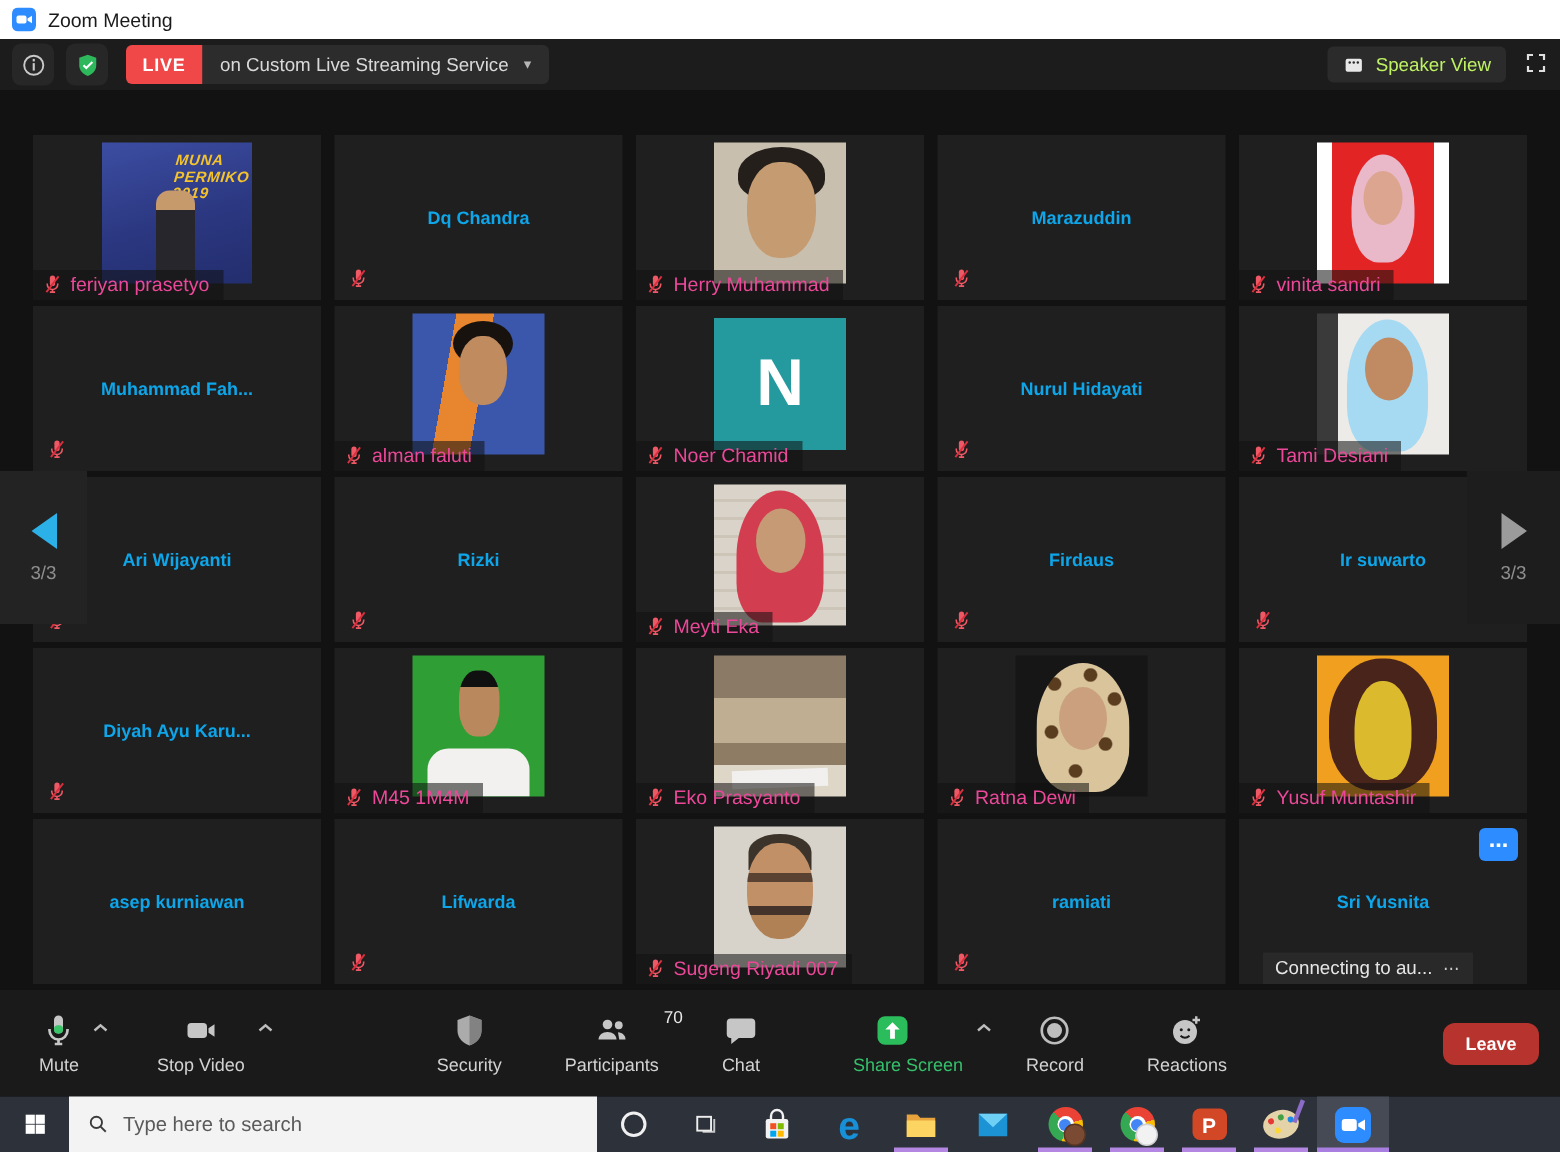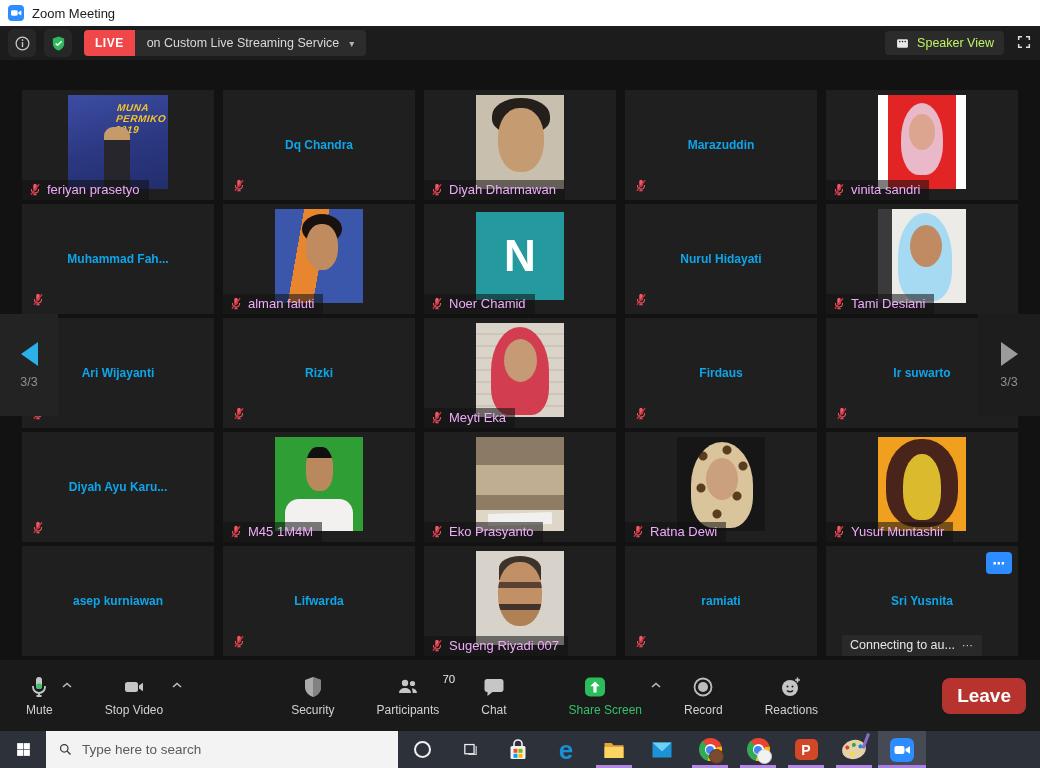--- a/index.html
+++ b/index.html
@@ -26,21 +26,21 @@
   .fs-btn svg { width:16px; height:16px; }
 
   
   #stage { position:relative; height:600px; background:#121212; }
   #tiles { position:absolute; left:22px; right:22px; top:30px; display:grid;
            grid-template-columns:repeat(5,1fr); grid-auto-rows:110px; gap:4px 9px; }
   .tile { position:relative; background:#1f1f1f; overflow:hidden; }
   .center-name { position:absolute; inset:0; display:flex; align-items:center; justify-content:center;
                  color:#0ea5e9; font-weight:bold; font-size:12px; }
   .name-tag { position:absolute; left:0; bottom:0; display:flex; align-items:center; gap:5px;
-              background:rgba(17,17,17,.55); padding:2px 9px 3px 6px; color:#f0abfc; font-size:13px; white-space:nowrap; max-width:100%; }
+              background:rgba(17,17,17,.55); padding:2px 9px 3px 6px; color:#ec4899; font-size:13px; white-space:nowrap; max-width:100%; }
   .mic { width:14px; height:15px; display:block; }
   .mic-wrap { flex:0 0 auto; display:flex; }
   .mic-lone { position:absolute; left:9px; bottom:7px; }
   .connecting { position:absolute; left:16px; bottom:0; display:flex; align-items:center; gap:7px;
                 background:rgba(44,44,44,.85); color:#e6e6e6; font-size:12.5px; padding:3px 9px 4px 8px; }
   .connecting .cdots { font-size:11px; color:#cfcfcf; }
   .more-btn { position:absolute; top:6px; right:6px; width:26px; height:22px; border-radius:4px;
               background:#2d8cff; color:#fff; font-size:13px; font-weight:bold; line-height:1; }
 
   
@@ -115,21 +115,21 @@
   
   #bottombar { height:71px; background:#1a1a1a; display:flex; align-items:center; }
   .ctrl { display:flex; flex-direction:column; align-items:center; gap:4px; color:#d2d2d2; font-size:12px; position:relative; }
   .ctrl svg.cicon { width:24px; height:24px; display:block; }
   .ctrl .caret-up { position:absolute; right:-20px; top:6px; width:12px; height:8px; }
   .bb-left { margin-left:26px; display:flex; gap:52px; }
   .bb-center { margin-left:128px; display:flex; gap:42px; }
   .count-badge { position:absolute; top:-2px; right:-16px; color:#e8e8e8; font-size:11.5px; }
   .share .lbl { color:#35c06b;margin-left:20px; }
   .leave-btn { margin-left:auto; margin-right:14px; background:#b7342e; color:#fff; font-weight:bold;
-               font-size:19px; padding:7px 15px; border-radius:8px; }
+               font-size:12px; padding:7px 15px; border-radius:8px; }
 
   
   #taskbar { height:37px; background:#2d313a; display:flex; align-items:stretch; }
   .tstart { width:46px; display:flex; align-items:center; justify-content:center; }
   .tstart svg { width:17px; height:17px; }
   .tsearch { width:352px; background:#f3f3f3; display:flex; align-items:center; gap:9px; padding:0 12px; }
   .tsearch svg { width:15px; height:15px; flex:0 0 auto; }
   .tsearch input { border:none; outline:none; background:transparent; font-size:13.5px; color:#333; width:100%; font-family:inherit; }
   .tsearch input::placeholder { color:#5a5a5a; }
   .cell { width:48px; display:flex; align-items:center; justify-content:center; position:relative; }
@@ -245,21 +245,21 @@
         <div class="avatar av-herry"></div>
         <div class="name-tag">
           <span class="mic-wrap">
             <svg class="mic" viewBox="0 0 24 24">
     <rect x="9" y="2" width="6" height="12" rx="3" fill="#ef5865"></rect>
     <path d="M6 11v1a6 6 0 0 0 12 0v-1" stroke="#ef5865" stroke-width="1.8" fill="none"></path>
     <path d="M12 18v3M9 21h6" stroke="#ef5865" stroke-width="1.8"></path>
     <path d="M5 21L19 3" stroke="#d8303f" stroke-width="2.2"></path>
   </svg>
           </span>
-          <span>Diyah Dharmawan</span>
+          <span>Herry Muhammad</span>
         </div>
       </div>
       <div class="tile">
         <div class="center-name">Marazuddin</div>
         <span class="mic-wrap mic-lone">
           <svg class="mic" viewBox="0 0 24 24">
     <rect x="9" y="2" width="6" height="12" rx="3" fill="#ef5865"></rect>
     <path d="M6 11v1a6 6 0 0 0 12 0v-1" stroke="#ef5865" stroke-width="1.8" fill="none"></path>
     <path d="M12 18v3M9 21h6" stroke="#ef5865" stroke-width="1.8"></path>
     <path d="M5 21L19 3" stroke="#d8303f" stroke-width="2.2"></path>

